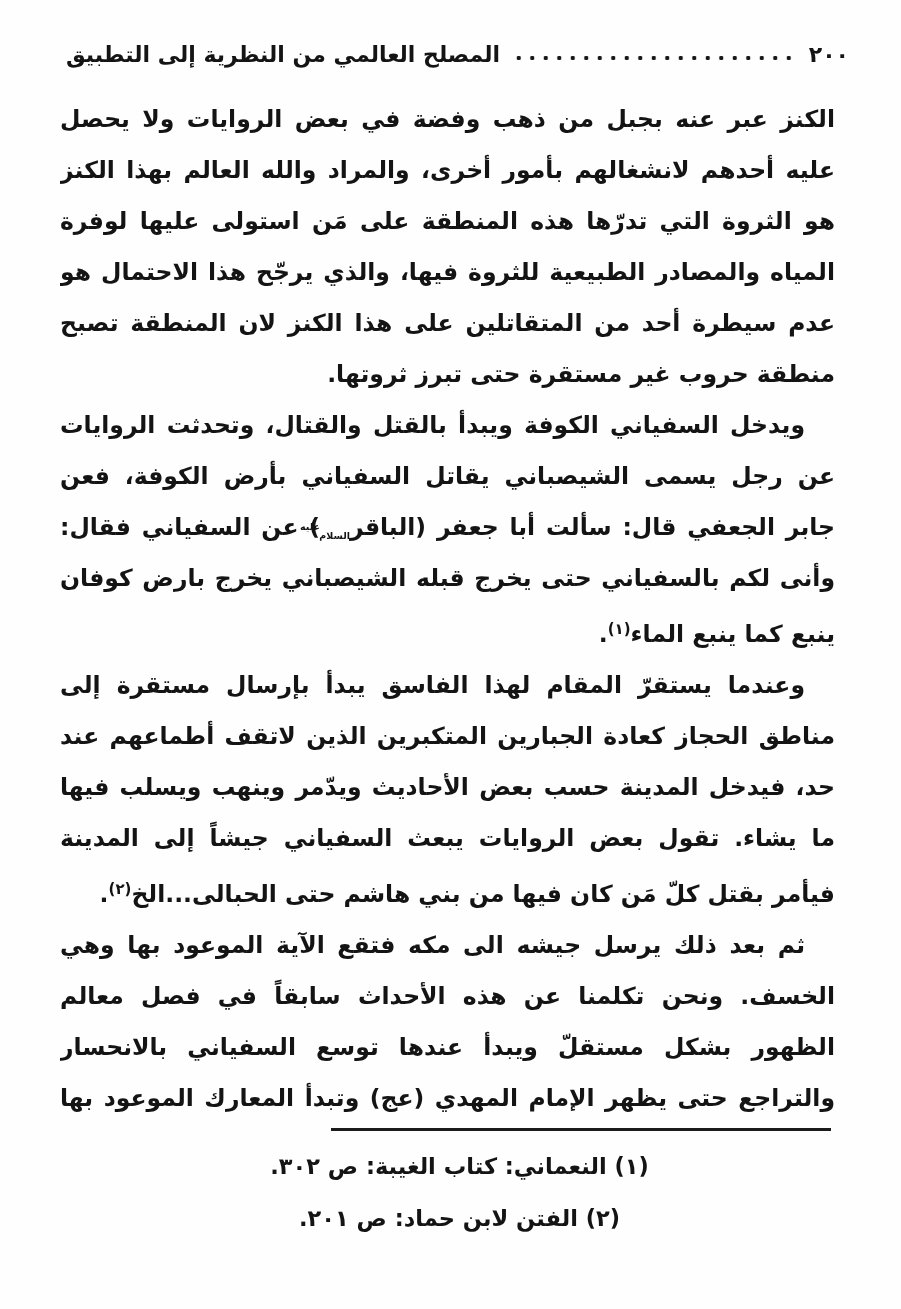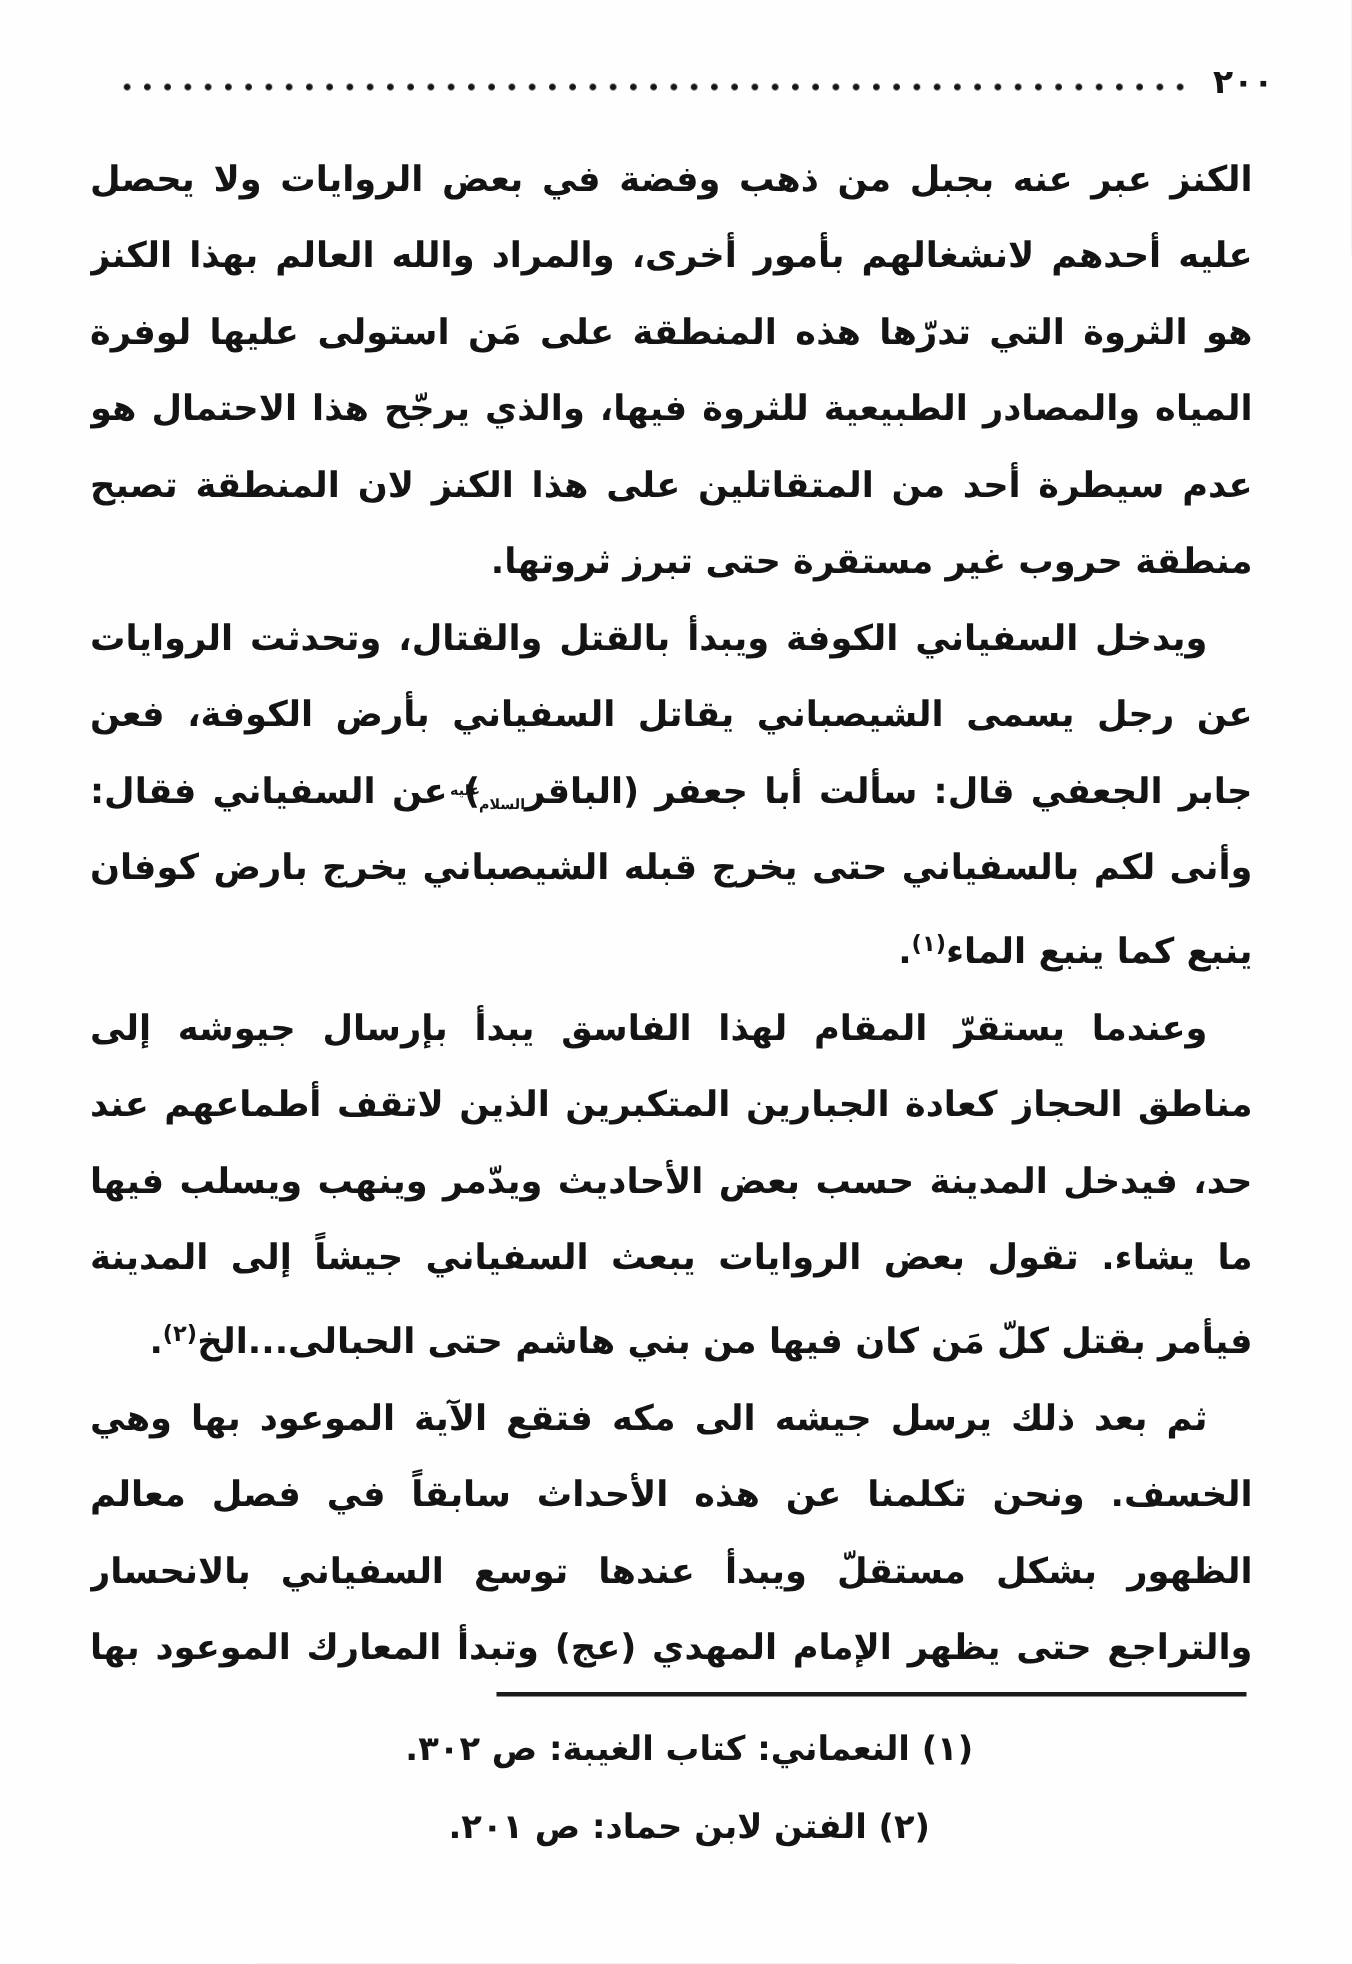--- a/index.html
+++ b/index.html
@@ -104,26 +104,27 @@
   .fn-marker { letter-spacing: 0.5px; }
 </style>
 </head>
 <body>
 
 <div class="page">
 
   <div class="header">
     <span class="pagenum">٢٠٠</span>
     <span class="leader"></span>
+    <span class="title">المصلح العالمي من النظرية إلى التطبيق</span>
   </div>
 
   <div class="body">
       <p class="para"><span>الكنز عبر عنه بجبل من ذهب وفضة في بعض الروايات ولا يحصل عليه أحدهم لانشغالهم بأمور أخرى، والمراد والله العالم بهذا الكنز هو الثروة التي تدرّها هذه المنطقة على مَن استولى عليها لوفرة المياه والمصادر الطبيعية للثروة فيها، والذي يرجّح هذا الاحتمال هو عدم سيطرة أحد من المتقاتلين على هذا الكنز لان المنطقة تصبح منطقة حروب غير مستقرة حتى تبرز ثروتها.</span></p>
       <p class="para indent"><span>ويدخل السفياني الكوفة ويبدأ بالقتل والقتال، وتحدثت الروايات عن رجل يسمى الشيصباني يقاتل السفياني بأرض الكوفة، فعن جابر الجعفي قال: سألت أبا جعفر (الباقر</span><span class="honorific">عليه السلام</span><span>) عن السفياني فقال: وأنى لكم بالسفياني حتى يخرج قبله الشيصباني يخرج بارض كوفان ينبع كما ينبع الماء</span><span class="fnref">(١)</span><span>.</span></p>
-      <p class="para indent"><span>وعندما يستقرّ المقام لهذا الفاسق يبدأ بإرسال جيوشه إلى مناطق الحجاز كعادة الجبارين المتكبرين الذين لاتقف أطماعهم عند حد، فيدخل المدينة حسب بعض الأحاديث ويدّمر وينهب ويسلب فيها ما يشاء. تقول بعض الروايات يبعث السفياني جيشاً إلى المدينة فيأمر بقتل كلّ مَن كان فيها من بني هاشم حتى الحبالى...الخ</span><span class="fnref">(٢)</span><span>.</span></p>
+      <p class="para indent"><span>وعندما يستقرّ المقام لهذا الفاسق يبدأ بإرسال مستقرة إلى مناطق الحجاز كعادة الجبارين المتكبرين الذين لاتقف أطماعهم عند حد، فيدخل المدينة حسب بعض الأحاديث ويدّمر وينهب ويسلب فيها ما يشاء. تقول بعض الروايات يبعث السفياني جيشاً إلى المدينة فيأمر بقتل كلّ مَن كان فيها من بني هاشم حتى الحبالى...الخ</span><span class="fnref">(٢)</span><span>.</span></p>
       <p class="para indent justify-last"><span>ثم بعد ذلك يرسل جيشه الى مكه فتقع الآية الموعود بها وهي الخسف. ونحن تكلمنا عن هذه الأحداث سابقاً في فصل معالم الظهور بشكل مستقلّ ويبدأ عندها توسع السفياني بالانحسار والتراجع حتى يظهر الإمام المهدي (عج) وتبدأ المعارك الموعود بها بقيادته وهمة أنصاره وأعوانه من اليمانيين والخراسانين والعراقيين وغيرهم من أهل الولاء لهذا الرجل الموعود بالنصر والغلبة على أعدائه، وينهزم جيش السفياني من المناطق التي احتلها بشكل تدريجي، وتقع</span></p>
     </div>
 
   <div class="fnsep"></div>
 
   <div class="footnotes">
       <p class="fn-line"><span class="fn-marker">(١) </span><span>النعماني: كتاب الغيبة: ص ٣٠٢.</span></p>
       <p class="fn-line"><span class="fn-marker">(٢) </span><span>الفتن لابن حماد: ص ٢٠١.</span></p>
     </div>
 

